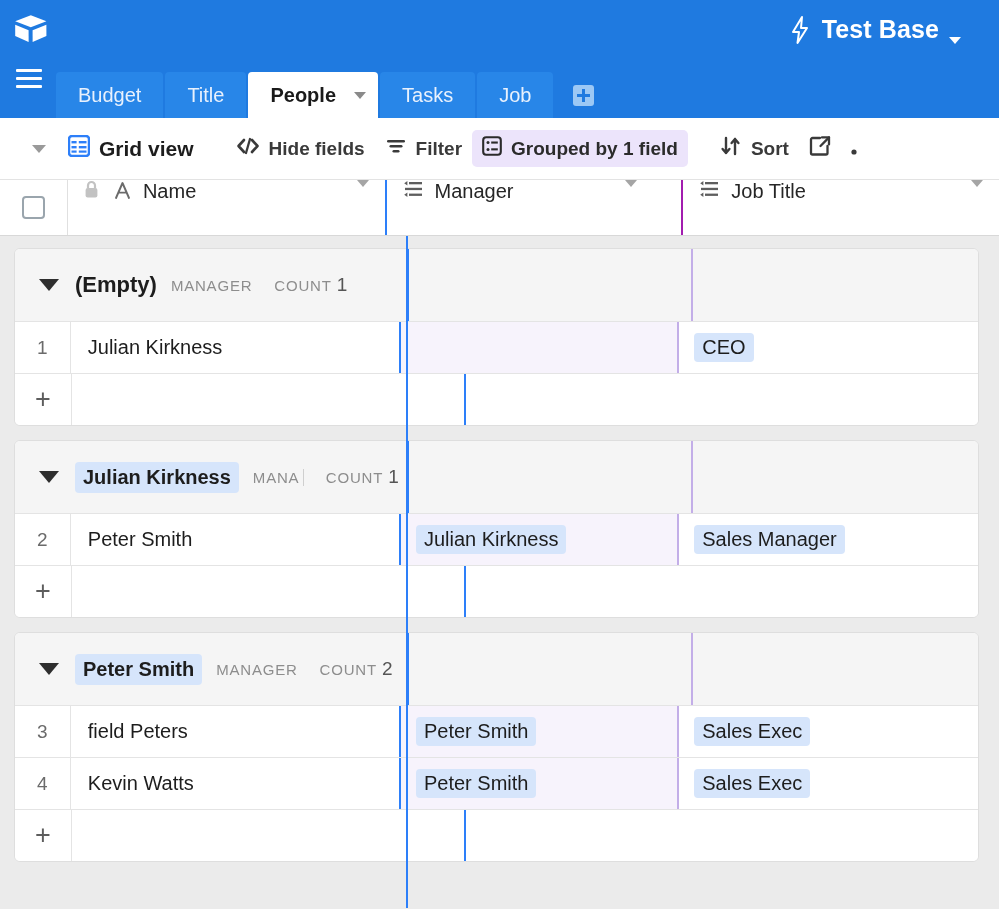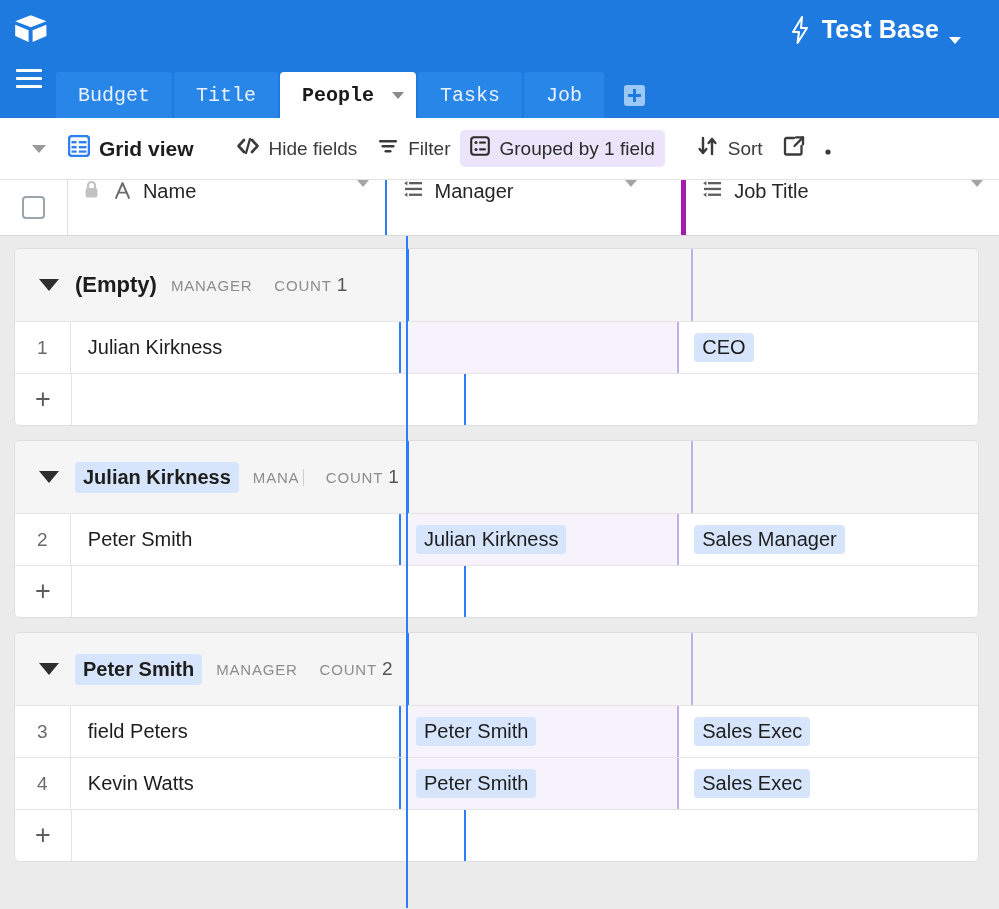--- a/index.html
+++ b/index.html
@@ -84,21 +84,20 @@
     display: flex;
     align-items: center;
     padding: 0 22px;
     background: #2886e8;
     color: #e8f1fd;
     font-size: 20px;
     border-radius: 4px 4px 0 0;
     margin-right: 2px;
     box-sizing: border-box;
     white-space: nowrap;
-    font-family: Liberation Mono, monospace;
   }
   .tab.active {
     background: #ffffff;
     color: #1a1a1a;
     font-weight: bold;
     padding-right: 12px;
   }
   .tab .tab-caret {
     width: 0; height: 0;
     border-left: 6px solid transparent;
@@ -144,20 +143,21 @@
   }
   .tb-item {
     display: flex;
     align-items: center;
     gap: 9px;
     color: #3a3a3a;
     font-size: 19px;
     white-space: nowrap;
     padding: 6px 10px;
     border-radius: 5px;
+    font-weight: bold;
   }
   .tb-caret {
     width: 0; height: 0;
     border-left: 7px solid transparent;
     border-right: 7px solid transparent;
     border-top: 8px solid #9a9a9a;
     margin-right: 12px;
   }
   .tb-gridview { font-weight: bold; font-size: 21px; color: #1d1d1d; margin-right: 22px;}
   .tb-sep { width: 22px; }
@@ -193,21 +193,21 @@
   }
   .gh-col {
     display: flex;
     align-items: flex-start;
     box-sizing: border-box;
     padding-left: 16px;
     position: relative;
   }
   .gh-col.name { width: 335px; }
   .gh-col.manager { width: 284px; border-left: 2px solid #2d7ff9; }
-  .gh-col.job { width: 336px; border-left: 5px solid #a21caf; margin-left: 28px; }
+  .gh-col.job { width: 336px; border-left: 2px solid #a21caf; margin-left: 28px; }
   .gh-lock { margin-right: 14px; }
   .gh-icon { margin-right: 11px; display: flex; align-items: center; }
   .gh-label {
     font-size: 20px;
     color: #262626;
   }
   .gh-arrow {
     position: absolute;
     right: 16px;
     width: 0; height: 0;

